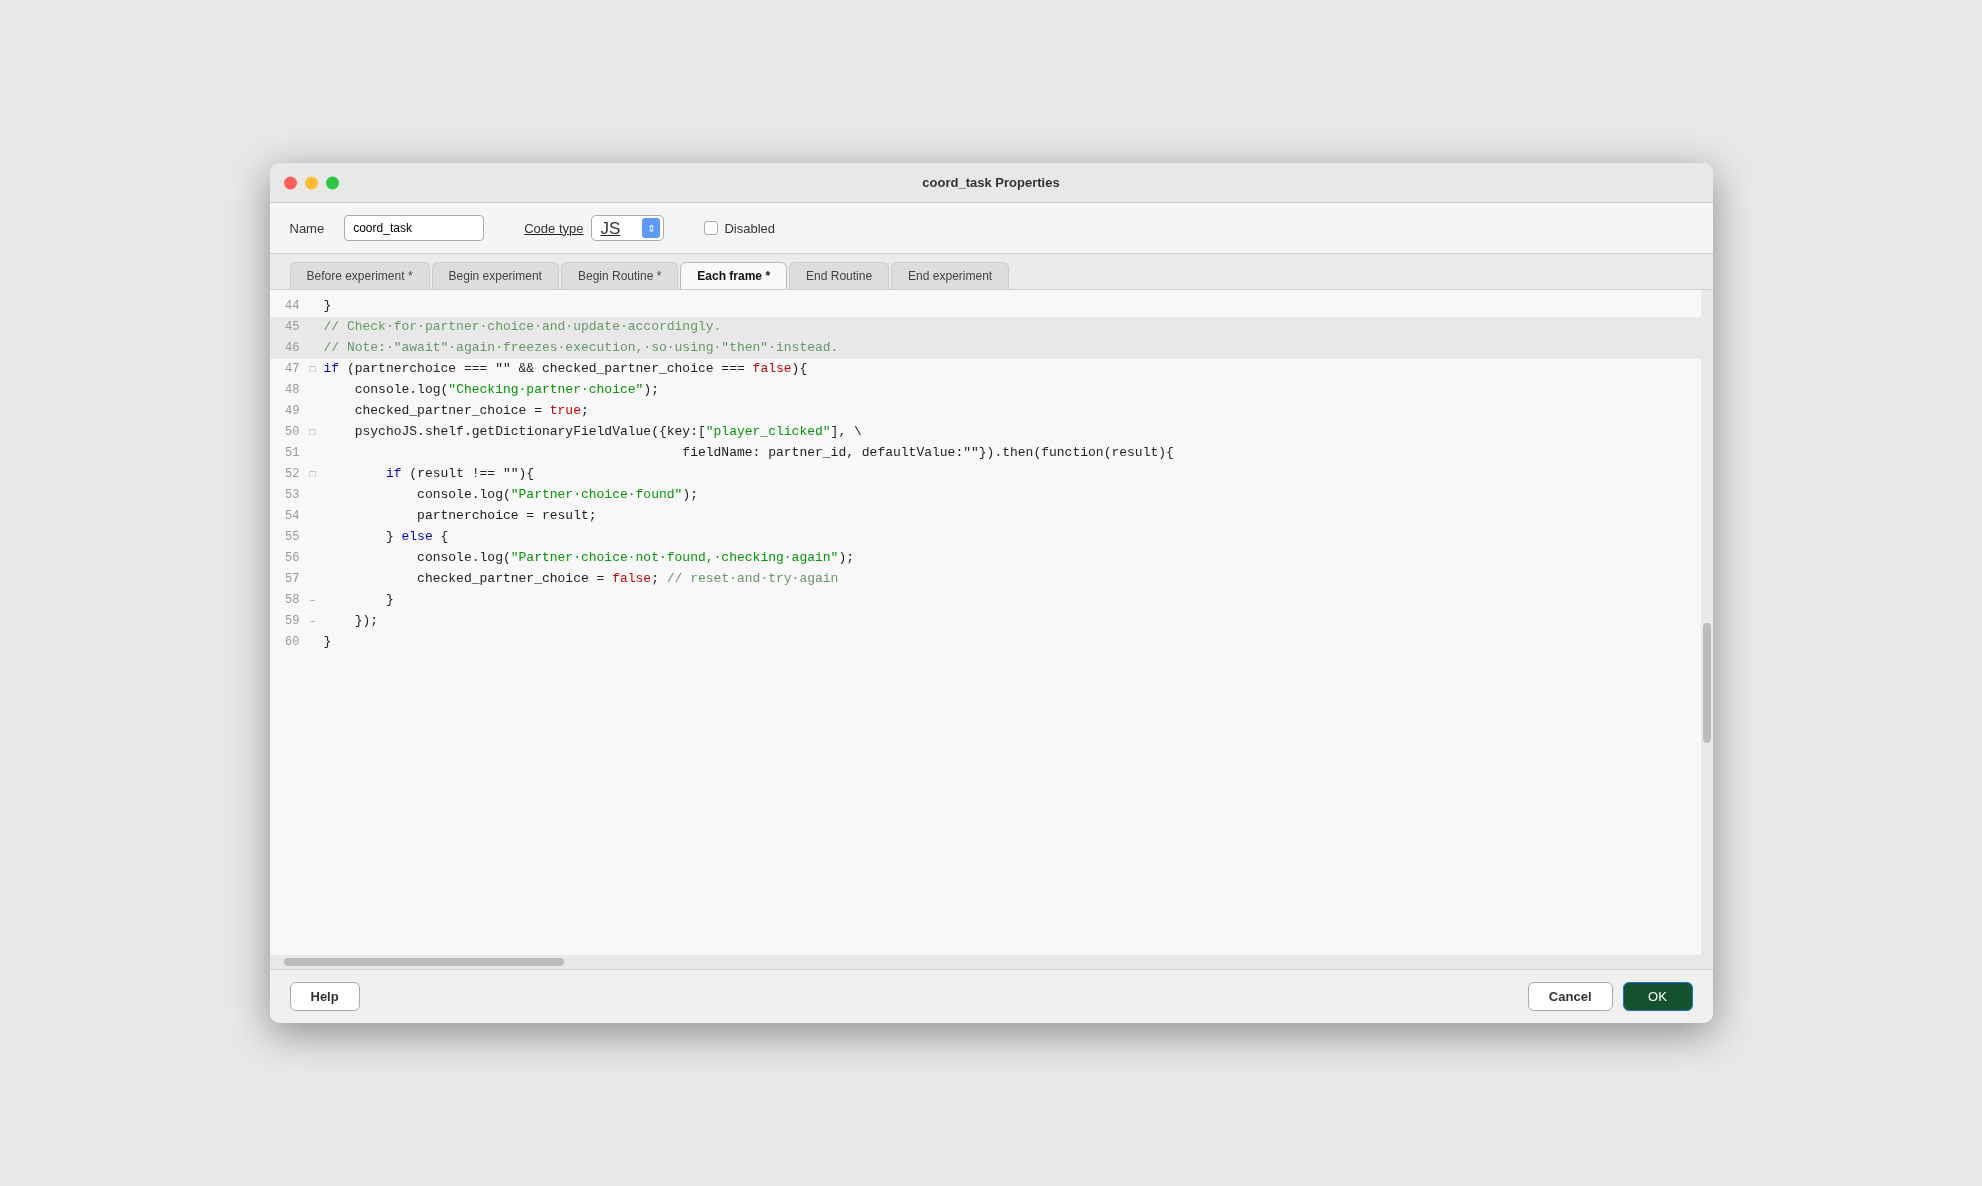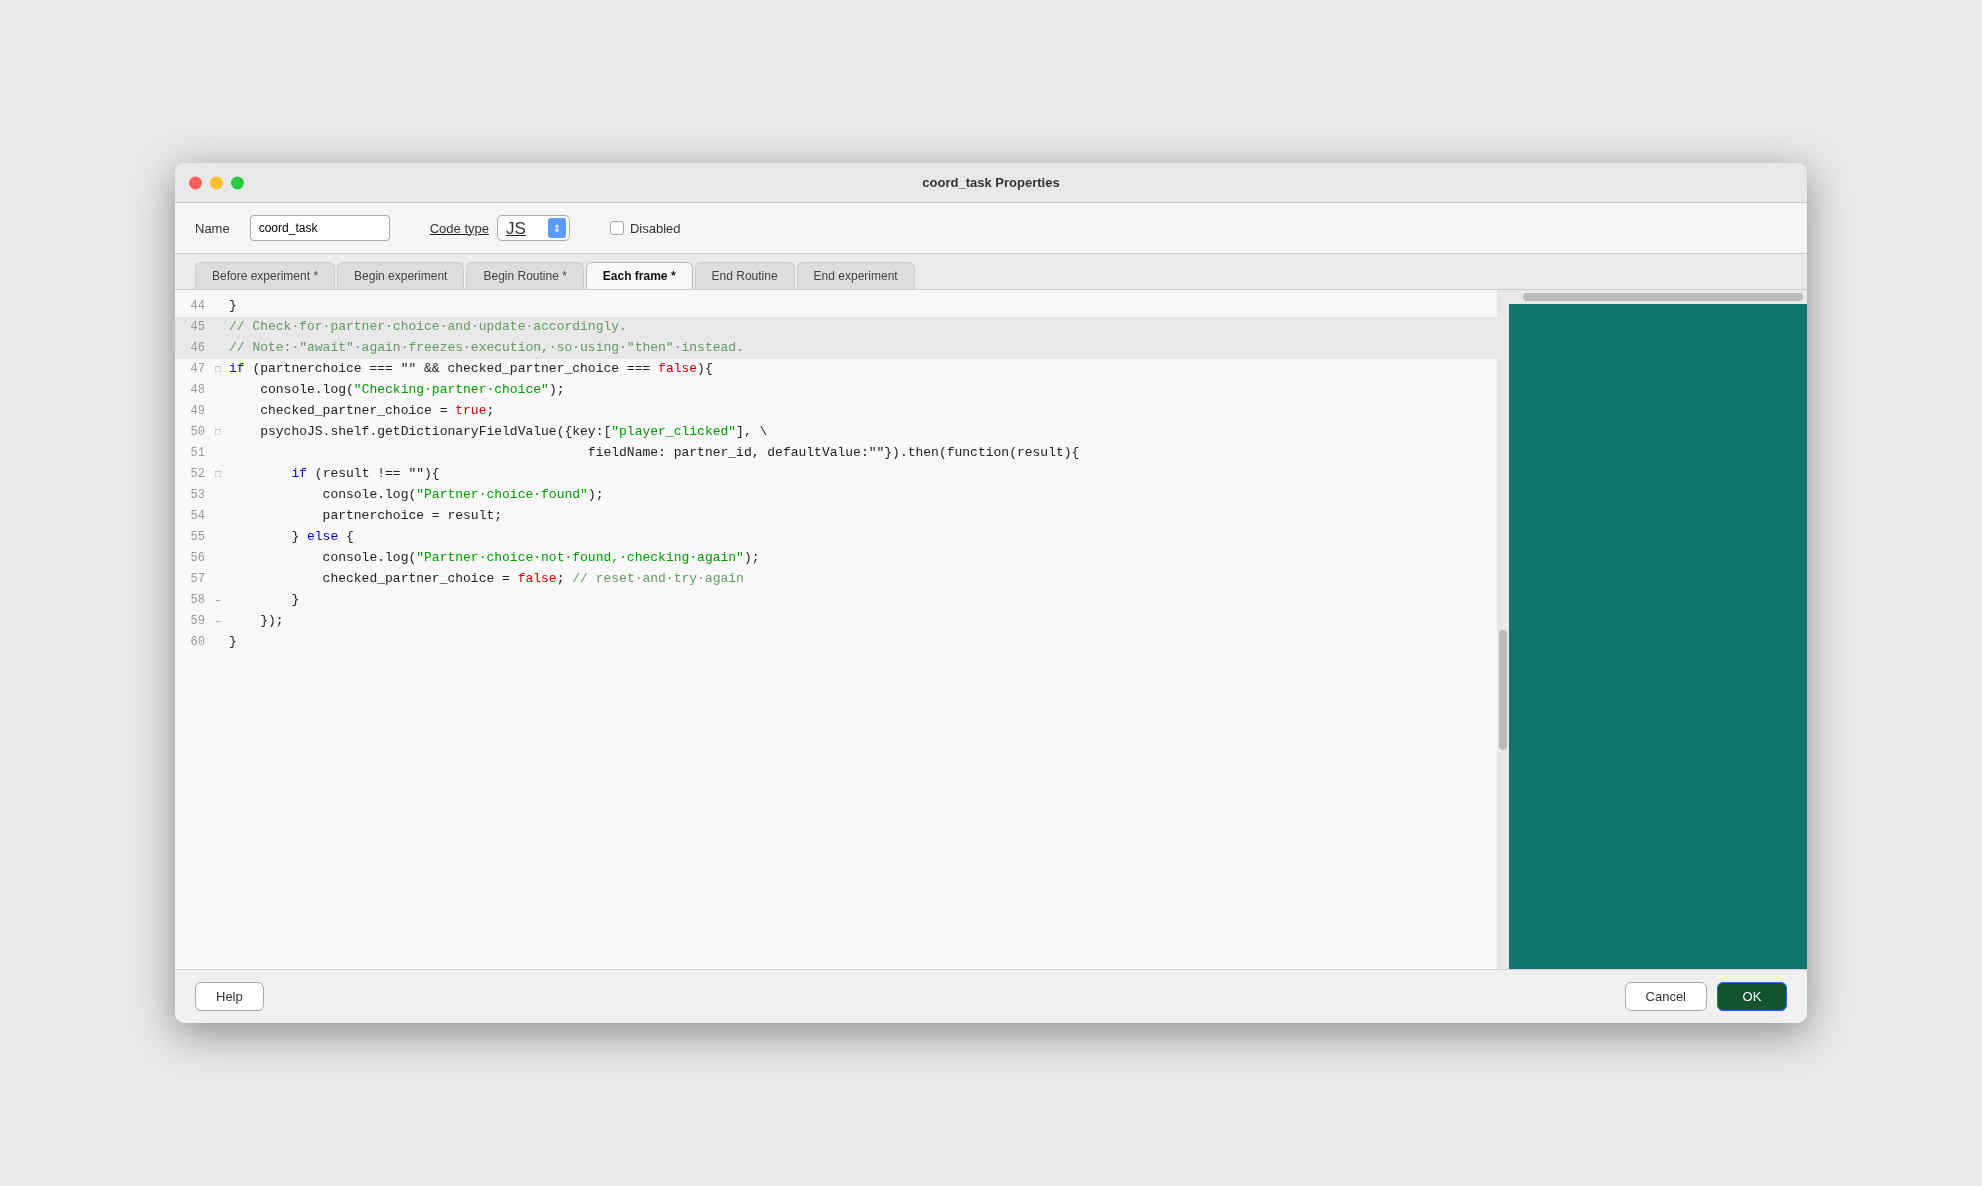--- a/index.html
+++ b/index.html
@@ -13,21 +13,21 @@
       height: 1186px;
       display: flex;
       align-items: center;
       justify-content: center;
     }
 
     .window {
       background: #f0f0f0;
       border-radius: 10px;
       box-shadow: 0 10px 40px rgba(0,0,0,0.4);
-      width: 1632px;
+      width: 1443px;
       min-height: 860px;
       display: flex;
       flex-direction: column;
       overflow: hidden;
     }
 
     .titlebar {
       background: #e8e8e8;
       border-bottom: 1px solid #ccc;
       padding: 10px 16px;
@@ -171,21 +171,21 @@
       background: #f8f8f8;
       font-weight: 600;
       color: #111;
       border-color: #bbb;
     }
 
     .editor-area {
       flex: 1;
       background: #0f766e;
       display: flex;
-      flex-direction: row;
+      flex-direction: column;
       margin: 0;
       overflow: hidden;
     }
 
     .code-editor {
       flex: 1;
       overflow: auto;
       background: #f8f8f8;
       position: relative;
       font-family: "Courier New", Courier, monospace;
@@ -286,20 +286,21 @@
     }
 
     .btn {
       padding: 6px 20px;
       border-radius: 6px;
       font-size: 13px;
       cursor: pointer;
       border: 1px solid #aaa;
       background: white;
       color: #333;
+      font-weight: bold;
     }
 
     .btn-ok {
       background: #14532d;
       color: white;
       border-color: #1a6ee8;
       font-weight: 400;
       min-width: 70px;
     }
   </style>

